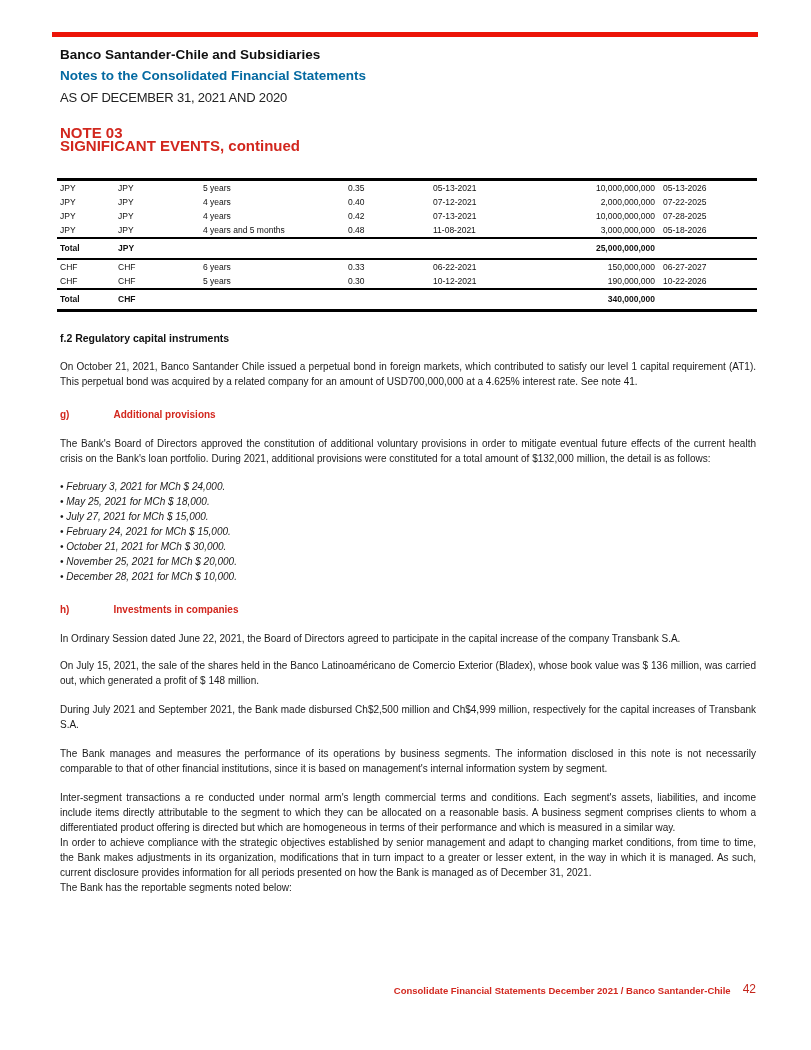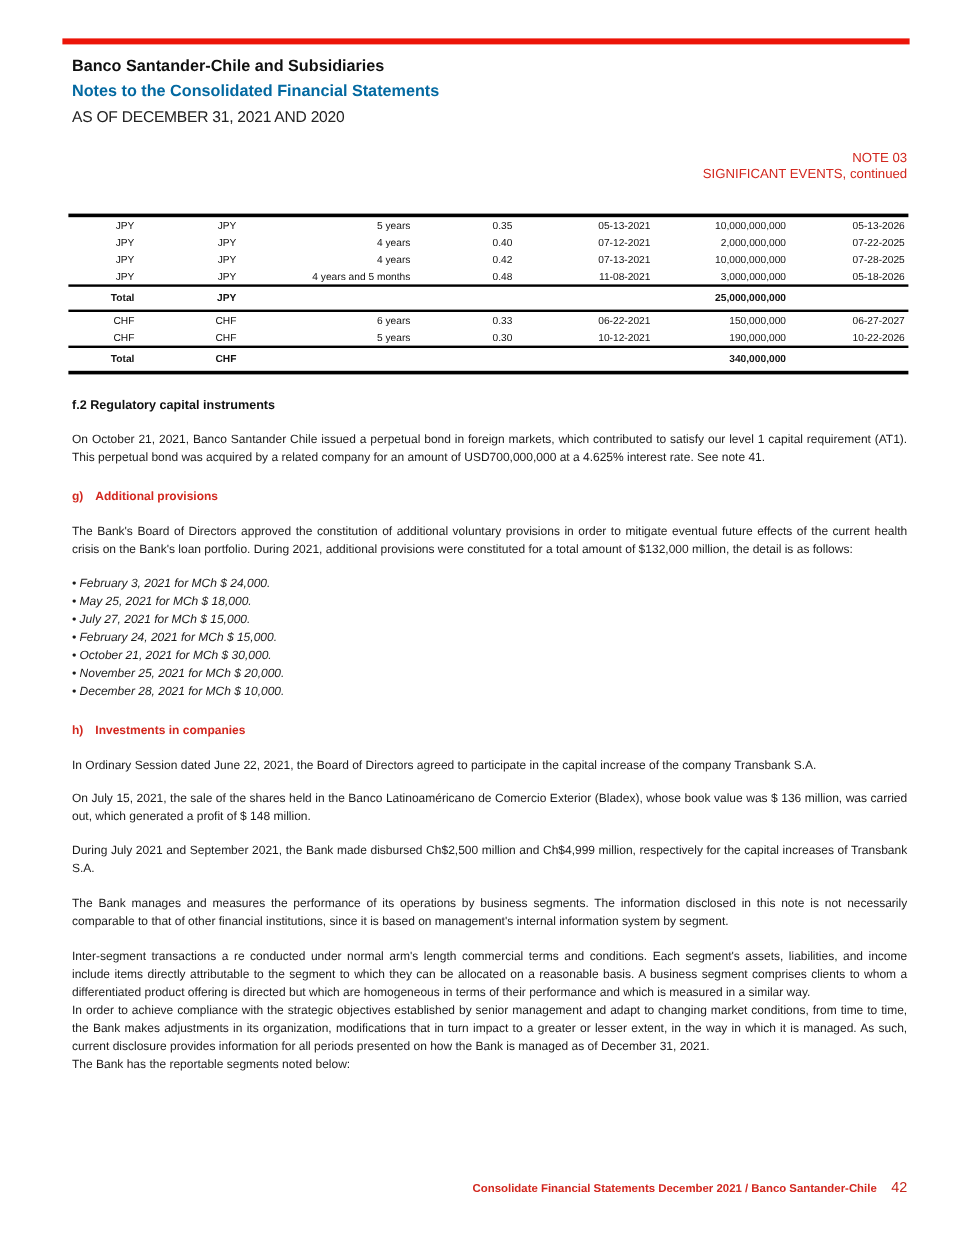--- a/index.html
+++ b/index.html
@@ -6,38 +6,38 @@
   body{
     width:811px;height:1050px;background:#ffffff;position:relative;
     font-family:"Liberation Sans",sans-serif;color:#1a1a1a;
     -webkit-font-smoothing:antialiased;
   }
   .topbar{position:absolute;left:52px;top:32px;width:706px;height:5px;background:#ec1408;}
   .content{position:absolute;left:60px;top:46px;width:696px;}
   .h-company{font-size:13.5px;font-weight:bold;color:#101010;line-height:18px;margin:0;}
   .h-notes{font-size:13.5px;font-weight:bold;color:#0369a1;line-height:18px;margin:3px 0 0 0;}
   .h-date{font-size:13px;font-weight:normal;color:#222;line-height:17px;letter-spacing:-0.2px;margin:4px 0 0 0;}
-  .note-block{margin-top:20px;color:#d2271e;font-weight:normal;font-size:11px;line-height:13px;text-align:right;}
+  .note-block{margin-top:20px;color:#d2271e;font-weight:bold;font-size:15px;line-height:13px;}
 
   .tbl-wrap{margin-top:26px;margin-left:-3px;}
   table.bonds{border-collapse:collapse;width:700px;font-size:8.5px;color:#111;
     border-top:3px solid #000;border-bottom:3px solid #000;table-layout:fixed;}
   table.bonds td{padding:1.5px 3px;line-height:11px;vertical-align:middle;overflow:hidden;white-space:nowrap;}
-  table.bonds .ctr{text-align:right;}
+  table.bonds .ctr{text-align:left;}
   table.bonds .num{text-align:right;padding-right:5px;}
   table.bonds tr.total td{border-top:2.5px solid #000;border-bottom:2.5px solid #000;
     font-weight:bold;padding-top:4px;padding-bottom:4px;}
 
   .bold-head{font-size:10.5px;font-weight:bold;color:#111;margin:19px 0 0 0;line-height:14px;}
   .body{font-size:10px;line-height:15px;margin:0;color:#1a1a1a;}
   .j{text-align:justify;}
   .mt14{margin-top:14px;}
   .mt12{margin-top:12px;}
   .sec-head{margin-top:19px;color:#d2271e;font-weight:bold;font-size:10px;line-height:14px;}
-  .sec-head .sec-title{margin-left:10px;}
+  .sec-head .sec-title{margin-left:44px;}
   .bullets{margin-top:13px;}
   .bullets .bullet-line{font-size:10px;line-height:15px;font-style:italic;}
 
   .footer{position:absolute;top:982px;right:55px;color:#d2271e;font-weight:bold;
     font-size:9.5px;display:flex;align-items:flex-end;margin-left:29px;}
   .footer .pageno{font-size:12px;margin-left:12px;font-weight:normal;color:#c4251c;}
 </style>
 </head>
 <body>
 

